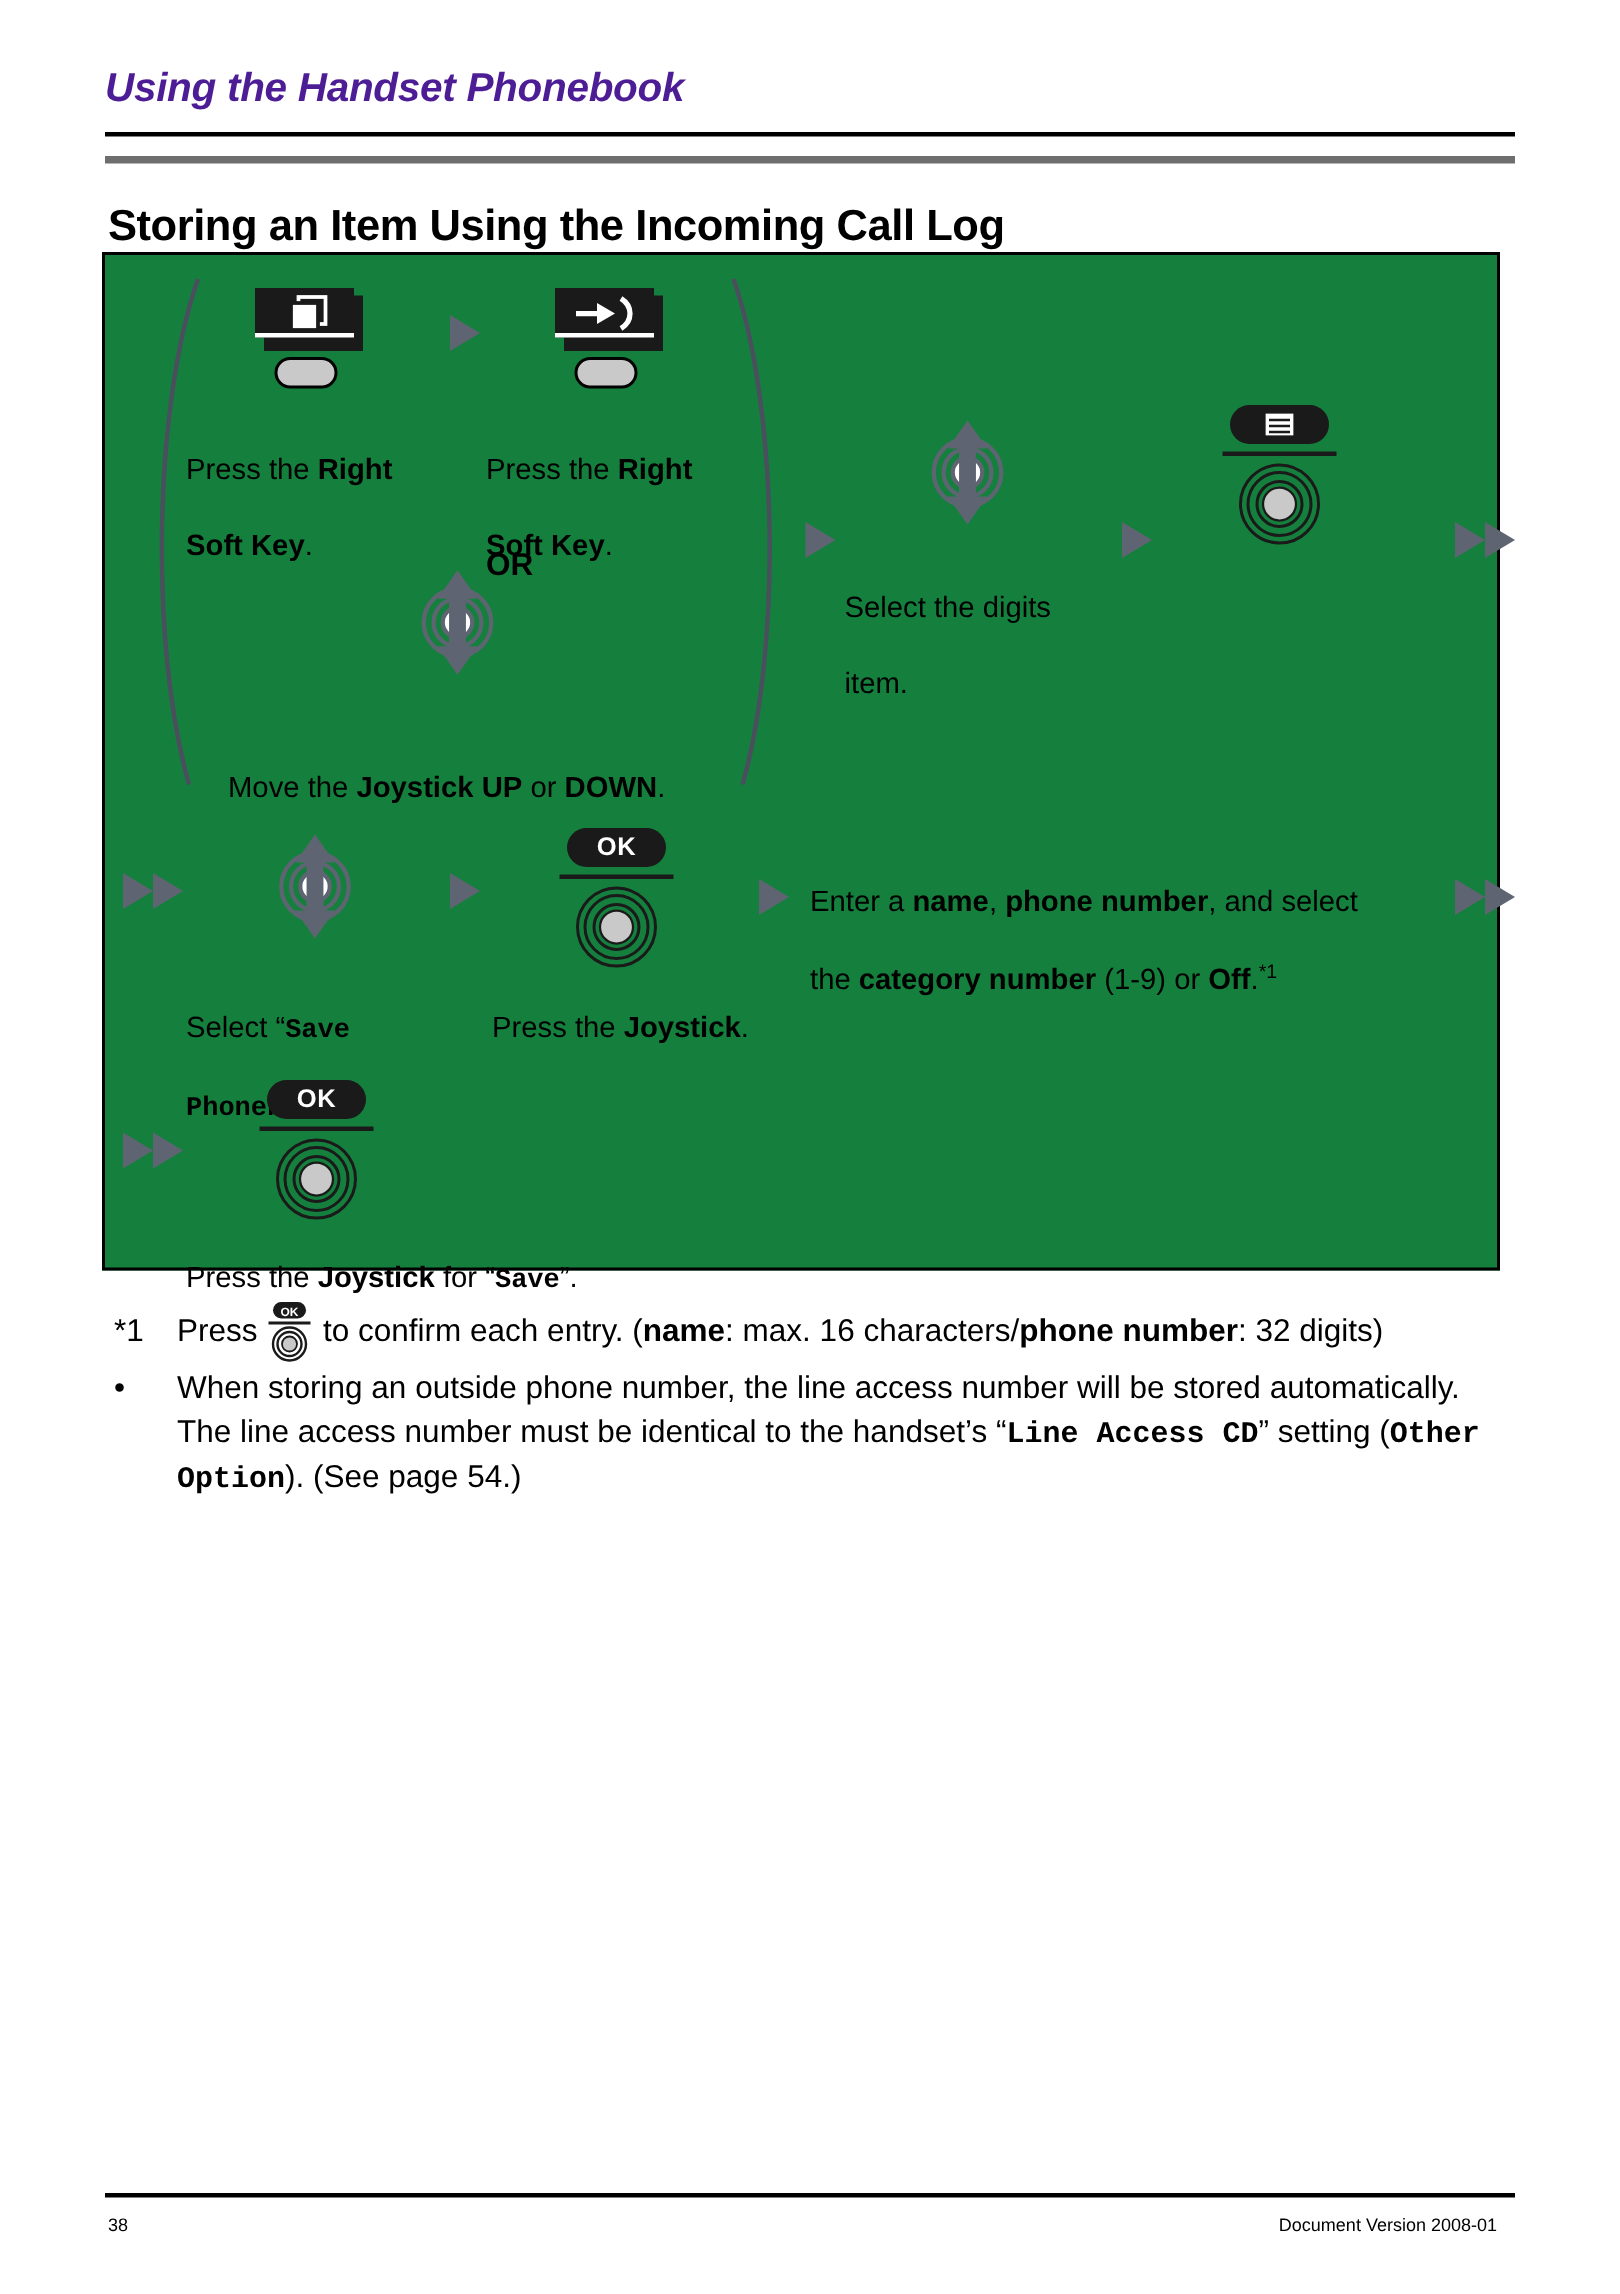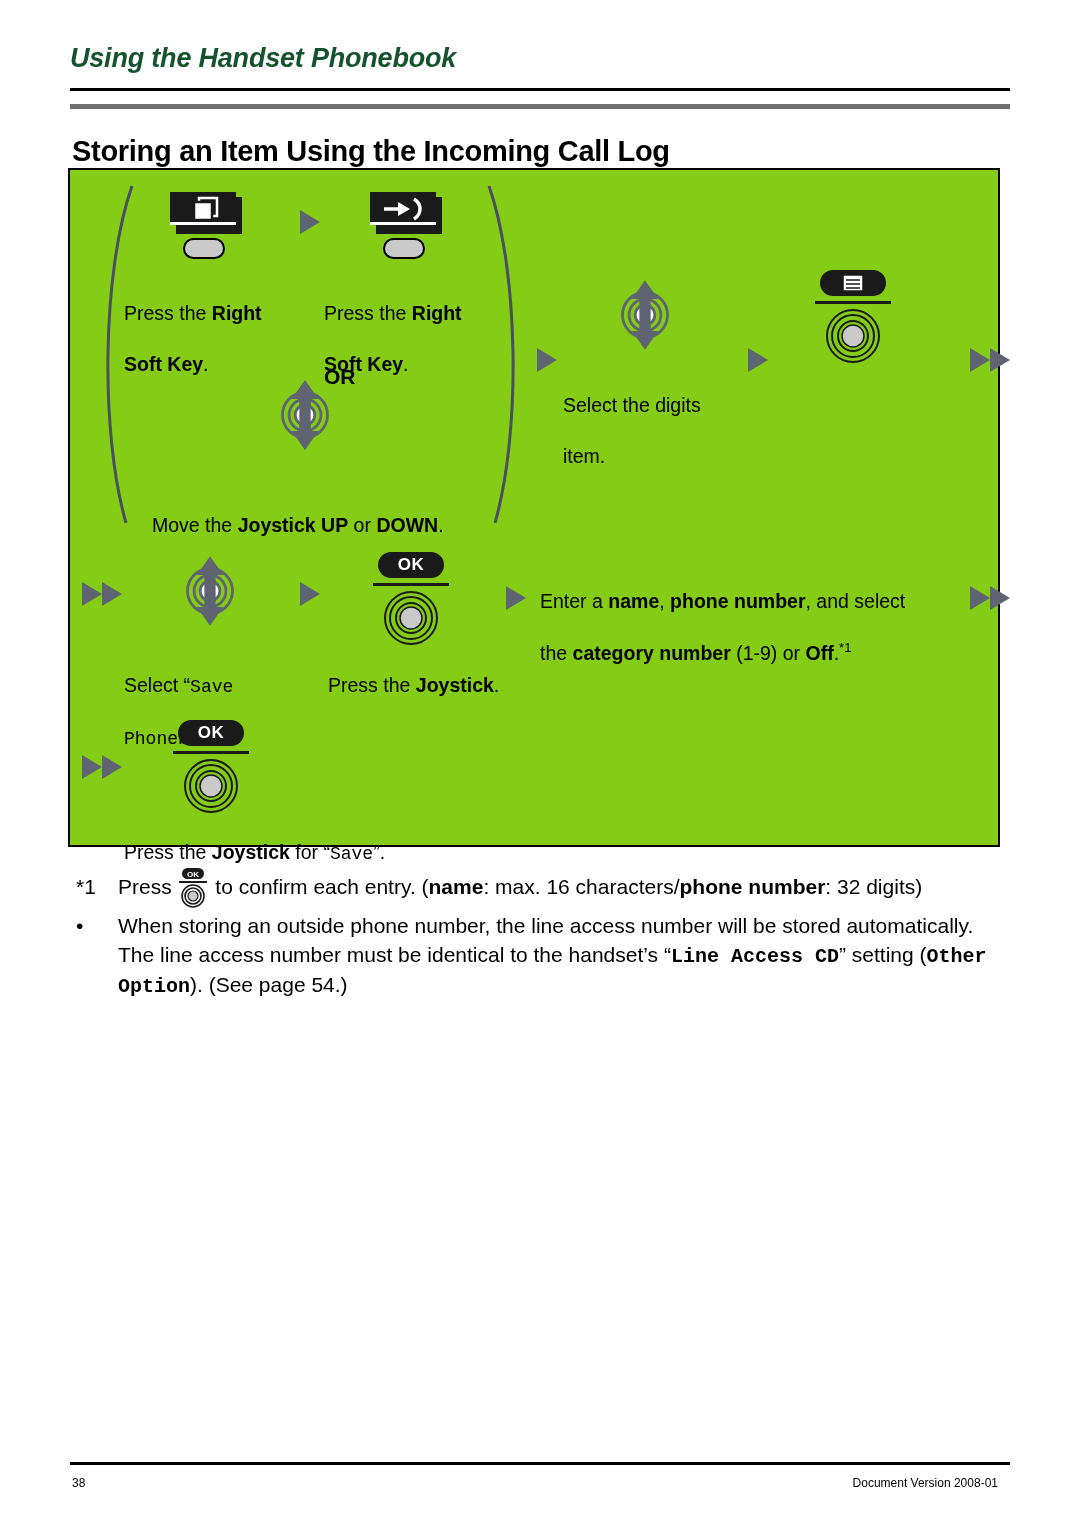--- a/index.html
+++ b/index.html
@@ -19,21 +19,21 @@
   #running-head {
     position: absolute;
     left: 70px; top: 44px; width: 940px;
   }
   #running-head .rh-text {
     font-size: 27px;
     font-weight: bold;
     font-style: italic;
     letter-spacing: -0.2px;
     line-height: 1.1;
-    color: #14532d;
+    color: #4c1d95;
   }
   #rh-rule {
     position: absolute; left: 70px; top: 88px;
     width: 940px; height: 3px; background: #000;
   }
   #title-rule-top {
     position: absolute; left: 70px; top: 104px;
     width: 940px; height: 5px; background: #6e6e6e;
   }
   #page-title {
@@ -41,36 +41,37 @@
     font-size: 29px; font-weight: bold; letter-spacing: -0.3px;
     line-height: 1.15;
   }
 
   
   #diagram-box {
     position: absolute;
     left: 68px; top: 168px;
     width: 932px; height: 679px;
     border: 2px solid #000;
-    background: #84cc16;
+    background: #15803d;
   }
   .brace { position: absolute; }
 
   
   .cap {
     position: absolute;
     font-size: 19.5px;
     line-height: 1.30;
     color: #000;
     white-space: pre-line;
   }
   .cap b { font-weight: bold; }
   .mono {
     font-family: "Liberation Mono", "DejaVu Sans Mono", monospace;
     font-size: 18px;
+    font-weight: bold;
   }
 
   
   .softkey { position: absolute; width: 78px; height: 70px; }
   .softkey .tabwrap { position: relative; width: 70px; height: 40px; }
   .softkey .shadow {
     position: absolute; left: 6px; top: 5px;
     width: 66px; height: 37px; background: #1a1a1a;
   }
   .softkey .tab {

